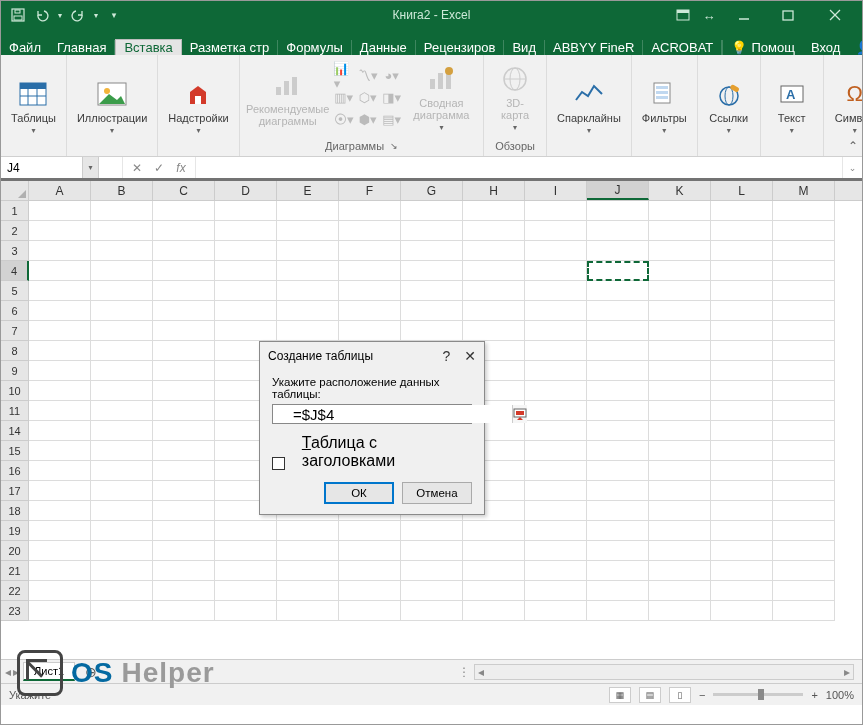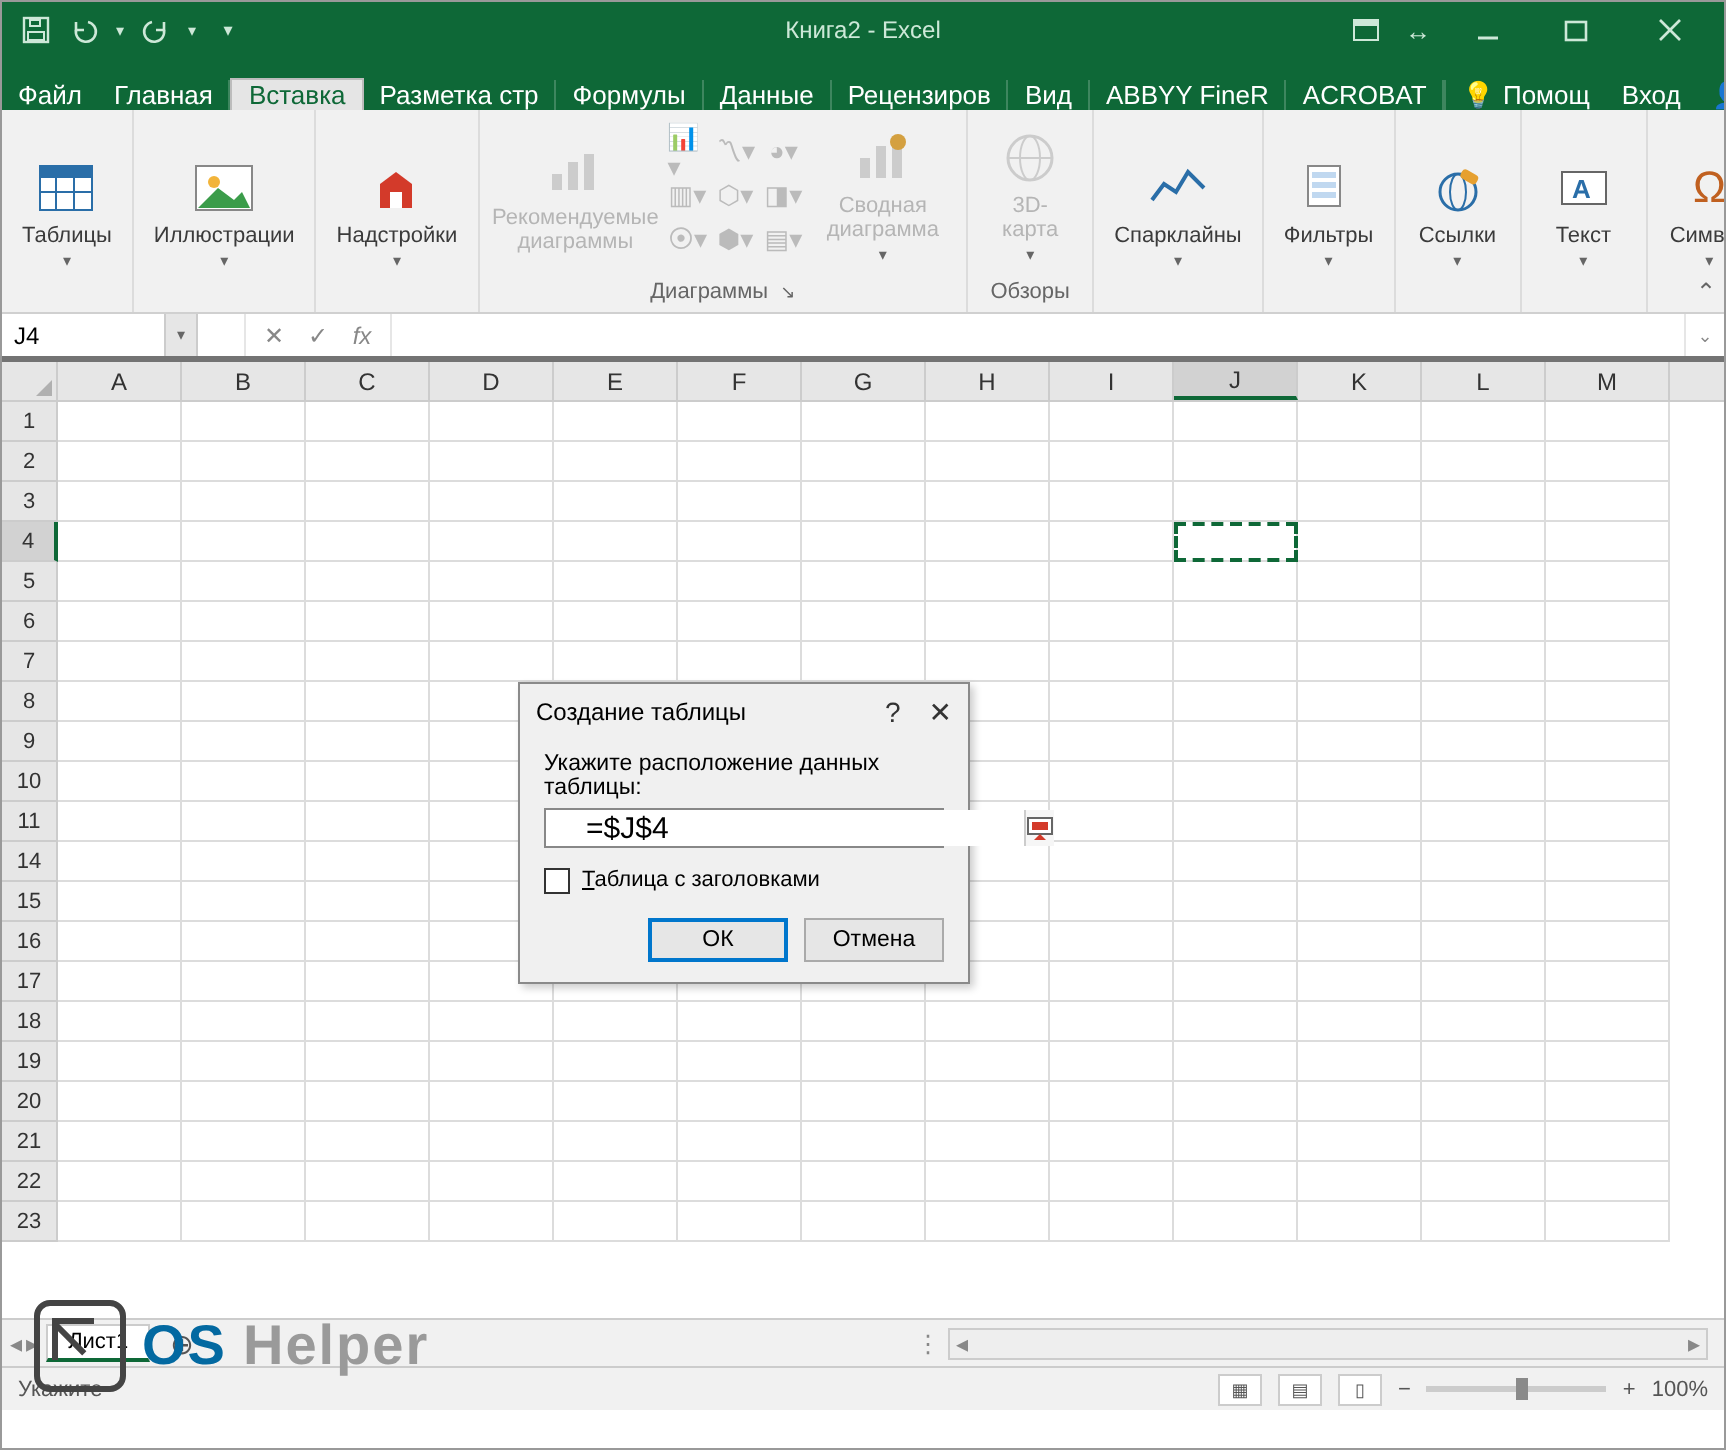--- a/index.html
+++ b/index.html
@@ -77,21 +77,21 @@
 
 
 .dialog { position: absolute; left: 258px; top: 340px; width: 226px; background: #f0f0f0; border: 1px solid #8a8a8a; box-shadow: 2px 2px 4px rgba(0,0,0,0.2); }
 .dlg-title { display: flex; align-items: center; padding: 6px 8px; font-size: 12px; color: #000; }
 .dlg-title-btns { margin-left: auto; display: flex; gap: 14px; font-size: 14px; color: #333; }
 .dlg-body { padding: 6px 12px 10px; }
 .dlg-lbl { font-size: 11.5px; color: #000; margin-bottom: 4px; }
 .dlg-ref { display: flex; border: 1px solid #888; background: #fff; height: 20px; }
 .dlg-ref input { flex: 1; border: none; outline: none; padding: 0 20px; font-size: 15px; }
 .dlg-ref-btn { width: 22px; border-left: 1px solid #ccc; display: flex; align-items: center; justify-content: center; background: #f6f6f6; }
-.dlg-chk { display: flex; align-items: flex-start; gap: 6px; margin-top: 10px; font-size: 11px; }
+.dlg-chk { display: flex; align-items: flex-end; gap: 17px; margin-top: 10px; font-size: 16px; }
 .dlg-chk-box { width: 13px; height: 13px; border: 1px solid #333; background: #fff; }
 .dlg-btns { display: flex; gap: 8px; justify-content: flex-end; margin-top: 12px; }
 .dlg-btn { width: 70px; height: 22px; background: #e6e6e6; border: 1px solid #aaa; font-size: 11.5px; display: flex; align-items: center; justify-content: center; }
 .dlg-btn.ok { border: 2px solid #0076cc; background: #e6e6e6; }
 
 
 .watermark { position: absolute; left: 16px; bottom: 28px; display: flex; align-items: center; gap: 8px; font-family: Arial; pointer-events: none; }
 .wm-ico { width: 46px; height: 46px; border: 3px solid #444; border-radius: 8px; position: relative; }
 .wm-ico::after { content:''; position:absolute; left: 6px; top: 6px; width: 18px; height: 18px; border-left: 3px solid #444; border-top: 3px solid #444; transform: rotate(0); }
 .wm-ico::before { content:''; position:absolute; left:8px; top:8px; width:20px; height:3px; background:#444; transform: rotate(45deg); transform-origin: left; }

